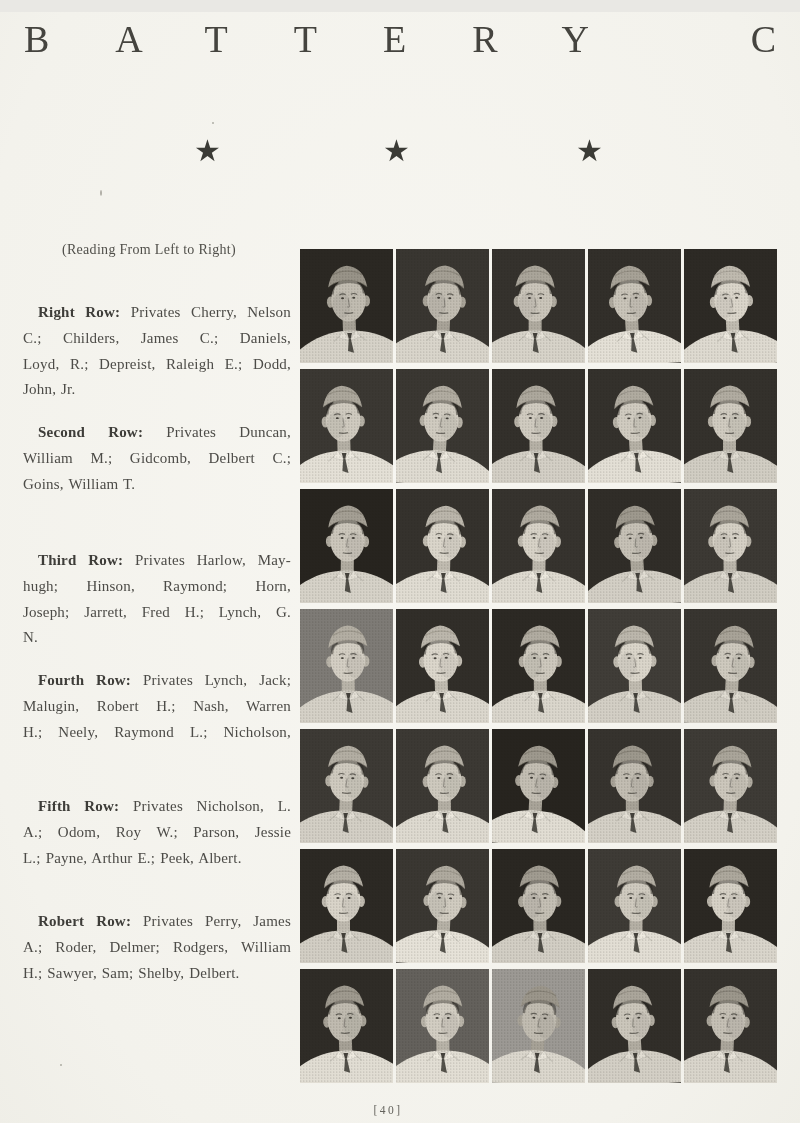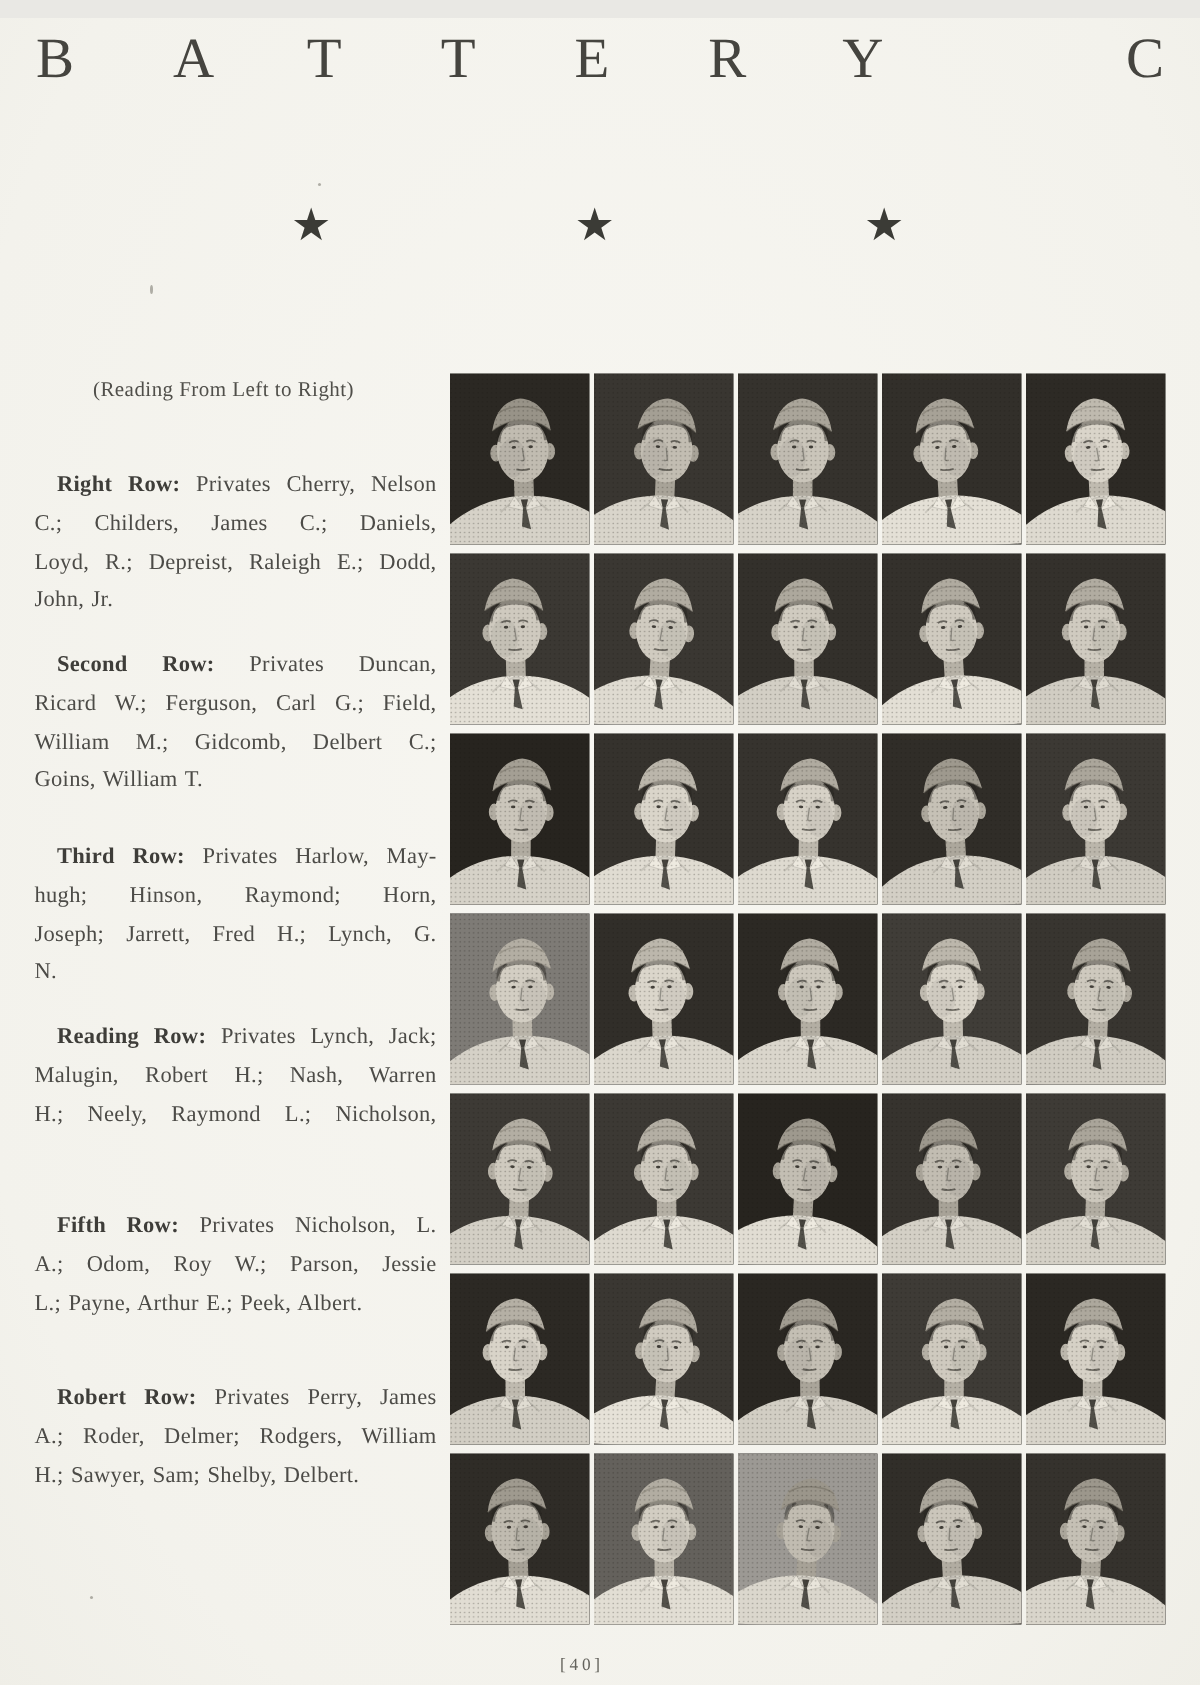--- a/index.html
+++ b/index.html
@@ -11,21 +11,21 @@
   }
   
   .title-row{position:absolute;top:8px;left:24px;right:0;height:46px;color:#45443f;}
   .title-word{font-size:38px;line-height:38px;letter-spacing:66px;font-weight:400;}
   .title-letter{position:absolute;top:0;right:24px;font-size:38px;line-height:38px;font-weight:400;}
   
   .stars{position:absolute;top:124px;left:0;width:800px;height:34px;}
   .star{position:absolute;top:0;font-size:30px;line-height:30px;color:#3b3b36;}
   .star.s0{left:194px}.star.s1{left:383px}.star.s2{left:576px}
   
-  .caption-col{position:absolute;left:23px;top:11px;width:268px;height:999px;color:#4c4b47;}
+  .caption-col{position:absolute;left:23px;top:0;width:268px;height:999px;color:#4c4b47;}
   .cap-head{position:absolute;top:230px;left:0;width:252px;text-align:center;
     font-size:14px;letter-spacing:.3px;color:#504f4a;}
   .caption{position:absolute;left:0;width:268px;font-size:15px;}
   .cline{line-height:25.8px;text-align:justify;text-align-last:justify;letter-spacing:.2px;word-spacing:1px;}
   .cline.last{text-align-last:left;}
   .cline.first{padding-left:15px;}
   .caption b{font-weight:bold;color:#3e3d39;}
   
   .grid{position:absolute;left:300px;top:237px;display:grid;
     grid-template-columns:repeat(5,93px);grid-auto-rows:114px;gap:6px 3px;}
@@ -65,32 +65,31 @@
     <div class="cap-head">(Reading From Left to Right)</div>
 
   <div class="caption" style="top: 288px;">
         <div class="cline first"><b>Right Row:</b> <span>Privates Cherry, Nelson</span></div>
         <div class="cline"><span>C.; Childers, James C.; Daniels,</span></div>
         <div class="cline"><span>Loyd, R.; Depreist, Raleigh E.; Dodd,</span></div>
         <div class="cline last"><span>John, Jr.</span></div>
       </div>
       <div class="caption" style="top: 408px;">
         <div class="cline first"><b>Second Row:</b> <span>Privates Duncan,</span></div>
-        <div class="cline"><span>Ricard W.; Ferguson, Carl G.; Field,</span></div>
         <div class="cline"><span>William M.; Gidcomb, Delbert C.;</span></div>
         <div class="cline last"><span>Goins, William T.</span></div>
       </div>
       <div class="caption" style="top: 536px;">
         <div class="cline first"><b>Third Row:</b> <span>Privates Harlow, May-</span></div>
         <div class="cline"><span>hugh; Hinson, Raymond; Horn,</span></div>
         <div class="cline"><span>Joseph; Jarrett, Fred H.; Lynch, G.</span></div>
         <div class="cline last"><span>N.</span></div>
       </div>
       <div class="caption" style="top: 656px;">
-        <div class="cline first"><b>Reading Row:</b> <span>Privates Lynch, Jack;</span></div>
+        <div class="cline first"><b>Fourth Row:</b> <span>Privates Lynch, Jack;</span></div>
         <div class="cline"><span>Malugin, Robert H.; Nash, Warren</span></div>
         <div class="cline"><span>H.; Neely, Raymond L.; Nicholson,</span></div>
       </div>
       <div class="caption" style="top: 782px;">
         <div class="cline first"><b>Fifth Row:</b> <span>Privates Nicholson, L.</span></div>
         <div class="cline"><span>A.; Odom, Roy W.; Parson, Jessie</span></div>
         <div class="cline last"><span>L.; Payne, Arthur E.; Peek, Albert.</span></div>
       </div>
       <div class="caption" style="top: 897px;">
         <div class="cline first"><b>Robert Row:</b> <span>Privates Perry, James</span></div>

